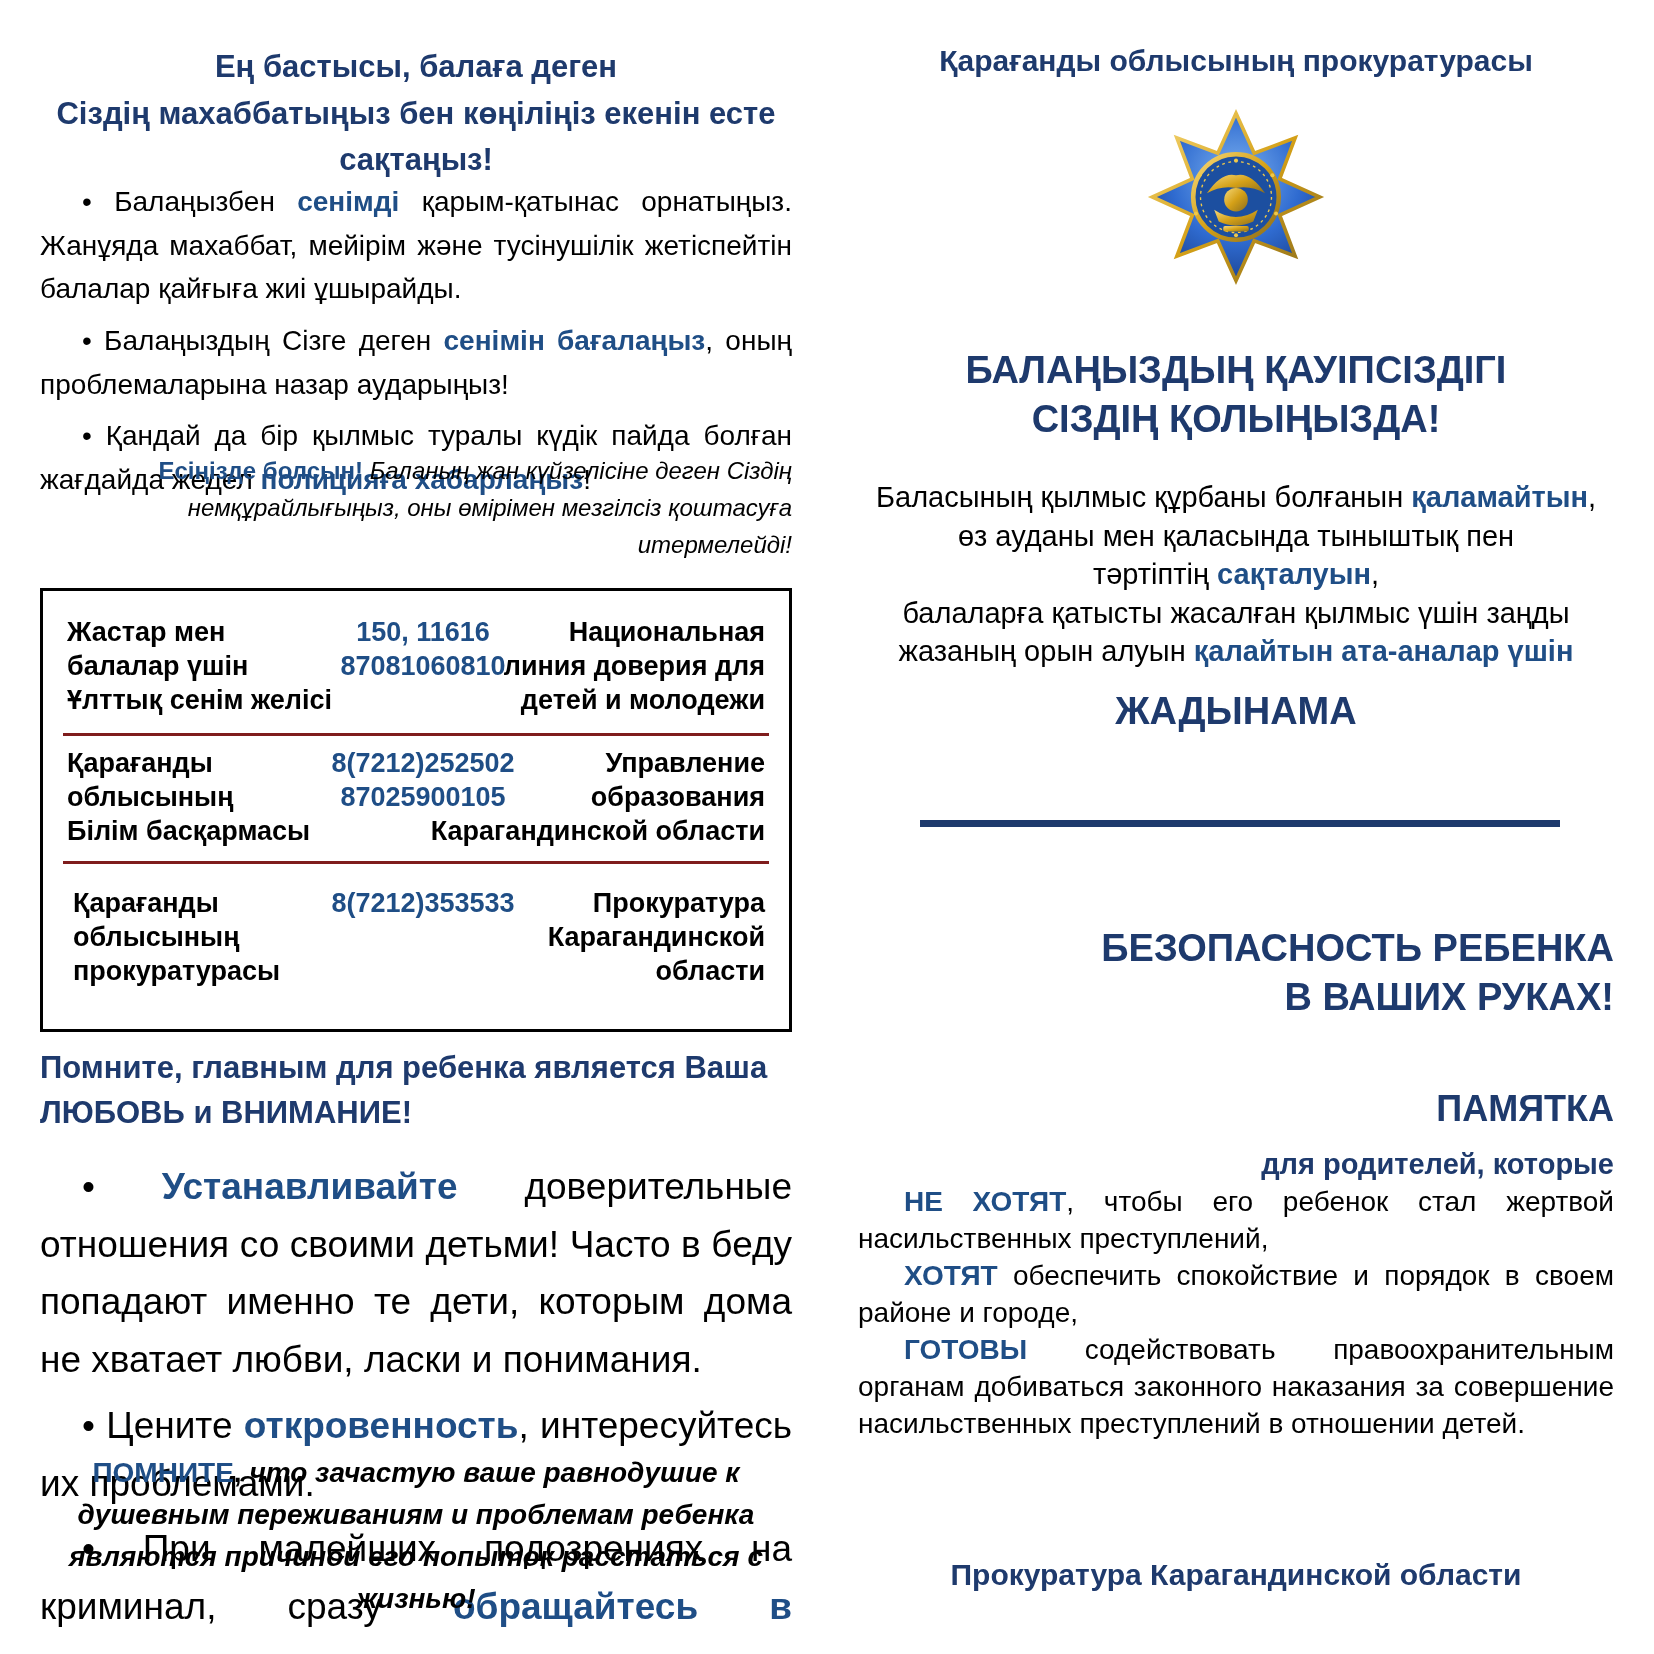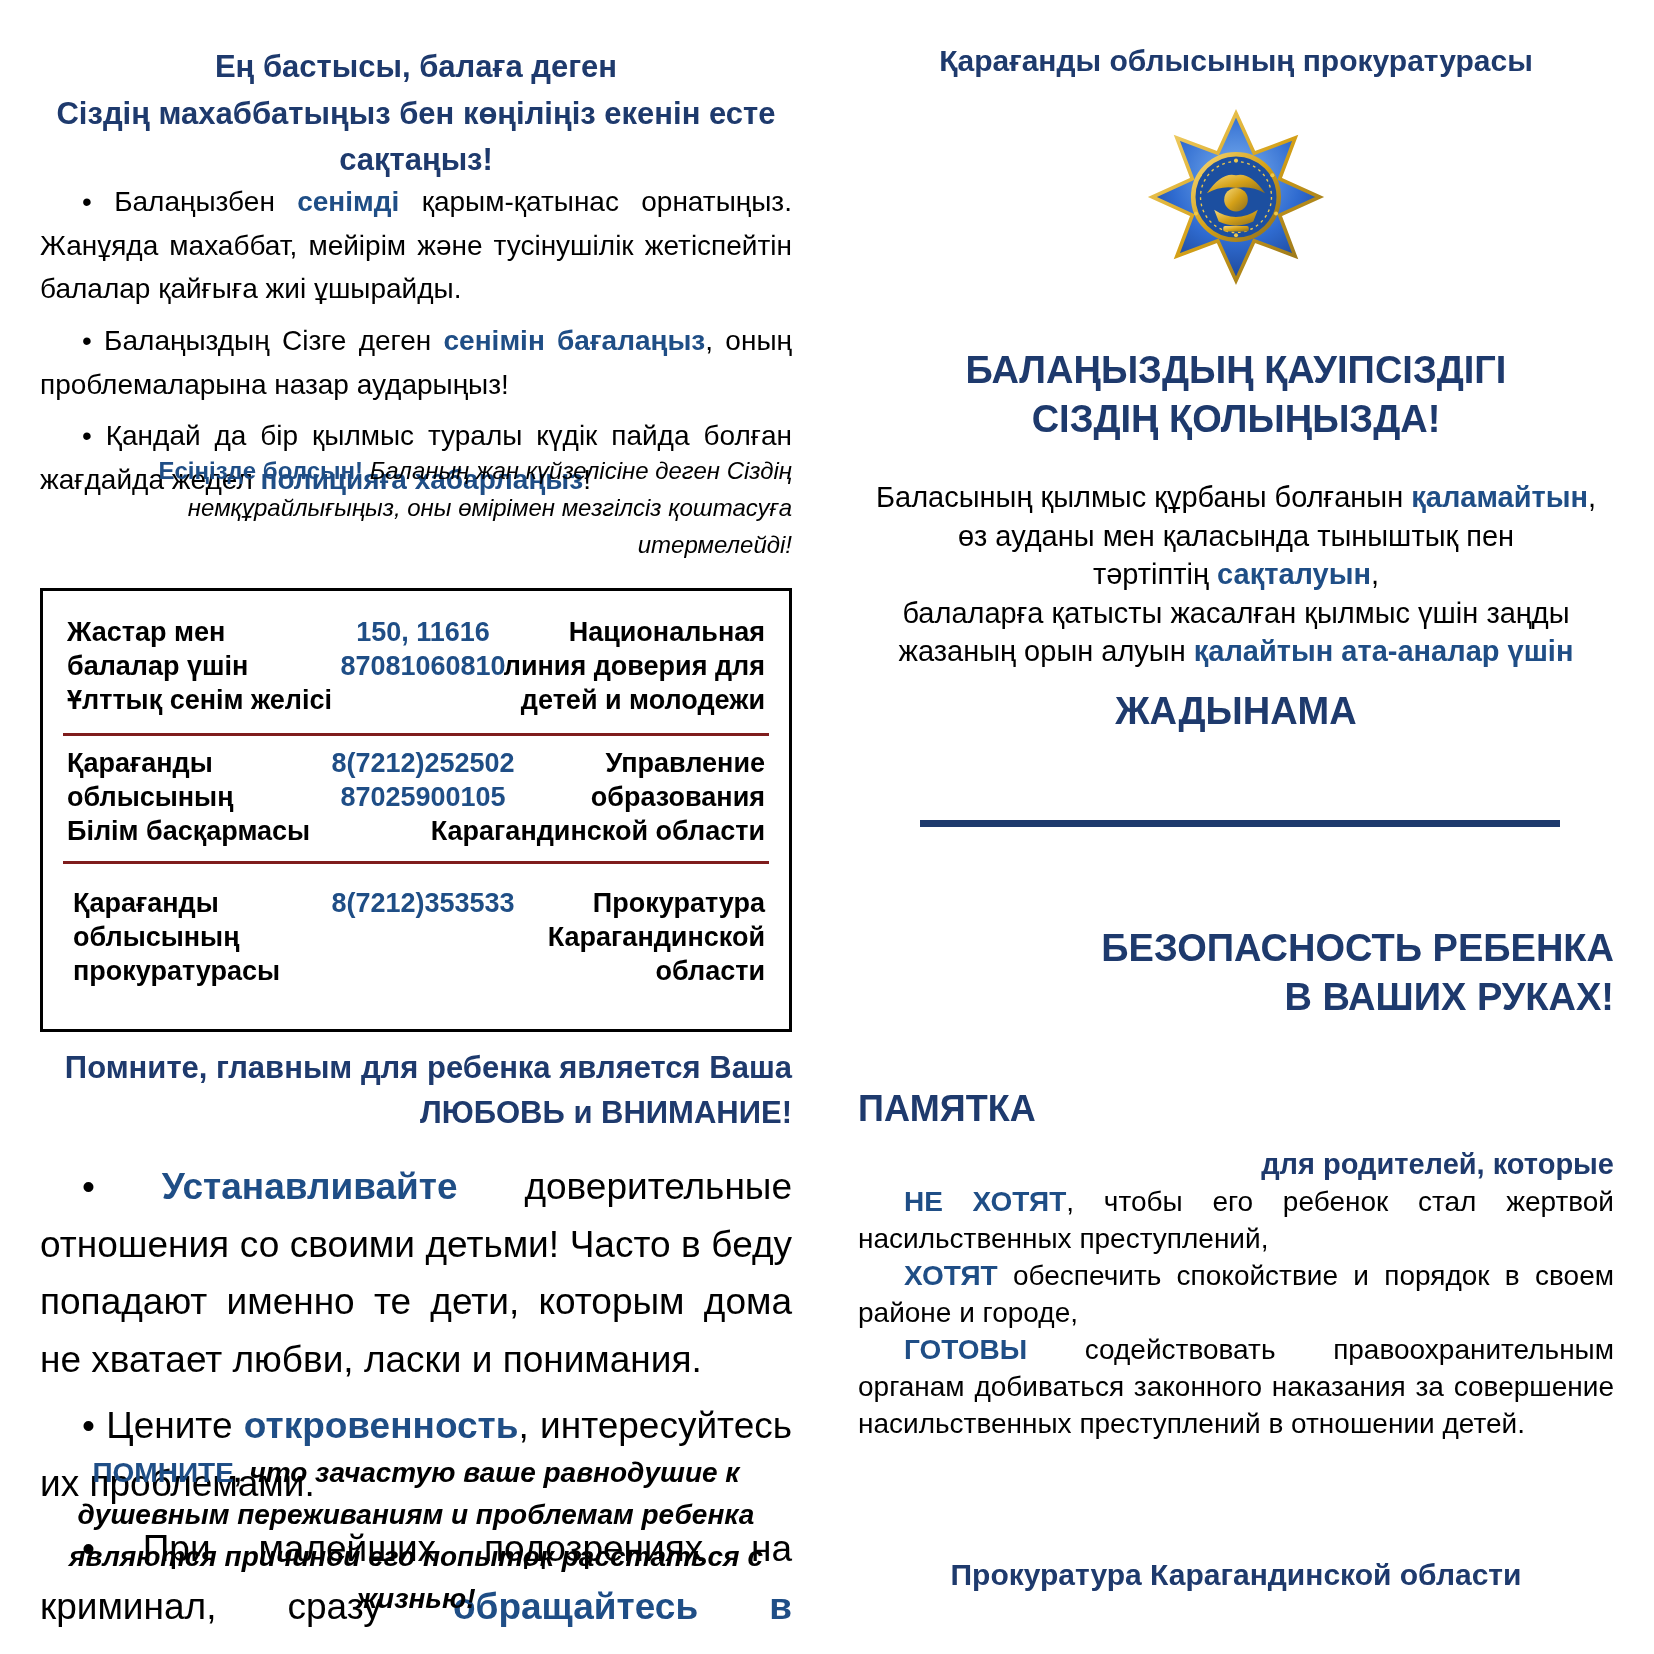--- a/index.html
+++ b/index.html
@@ -34,33 +34,33 @@
   .pt-row + .pt-row{border-top:3px solid #7f1d1d;}
   .pt-row-last{height:150px;padding-top:22px;}
   .cell{white-space:pre-line;}
   .cell-kk{position:absolute;left:4px;top:10px;width:270px;text-align:left;}
   .pt-row-last .cell-kk{top:22px;left:10px;}
   .cell-ph{position:absolute;left:230px;top:10px;width:260px;text-align:center;color:var(--em);}
   .pt-row-last .cell-ph{top:22px;}
   .cell-ru{position:absolute;right:4px;top:10px;text-align:right;}
   .pt-row-last .cell-ru{top:22px;}
 
-  .lt-ru-title{top:1046px;text-align:right;color:var(--navy);font-weight:700;font-size:31px;line-height:1.45;}
+  .lt-ru-title{top:1046px;text-align:left;color:var(--navy);font-weight:700;font-size:31px;line-height:1.45;}
   .lt-ru-bullets{top:1158px;font-size:37px;line-height:1.56;text-align:justify;}
   .lt-note{top:1452px;text-align:center;font-size:28px;line-height:1.5;}
 
   
   .rt-org{top:44px;text-align:center;color:var(--navy);font-weight:700;font-size:30px;}
   .rt-emblem{top:106px;display:flex;justify-content:center;}
   .rt-kk-title{top:346px;text-align:center;color:var(--navy);font-weight:700;font-size:38px;line-height:1.3;}
   .rt-intro{top:478px;text-align:center;font-size:29px;line-height:1.33;}
   .rt-memo-kk{top:690px;text-align:center;color:var(--navy);font-weight:700;font-size:38px;}
   .rt-divider{top:820px;left:62px;right:54px;height:7px;background:var(--navy);}
   .rt-ru-title{top:924px;text-align:right;color:var(--navy);font-weight:700;font-size:38px;line-height:1.3;}
-  .rt-memo-ru{top:1088px;text-align:left;color:var(--navy);font-weight:700;font-size:36px;}
+  .rt-memo-ru{top:1088px;text-align:right;color:var(--navy);font-weight:700;font-size:36px;}
   .rt-memo-ru-sub{top:1148px;text-align:right;color:var(--navy);font-weight:700;font-size:29px;}
   .rt-paras{top:1184px;font-size:28px;line-height:1.32;text-align:justify;}
   .rt-paras p{text-indent:46px;}
   .rt-footer{top:1558px;text-align:center;color:var(--navy);font-weight:700;font-size:30px;}
 </style>
 </head>
 <body>
 
 <div class="col col-left">
 

